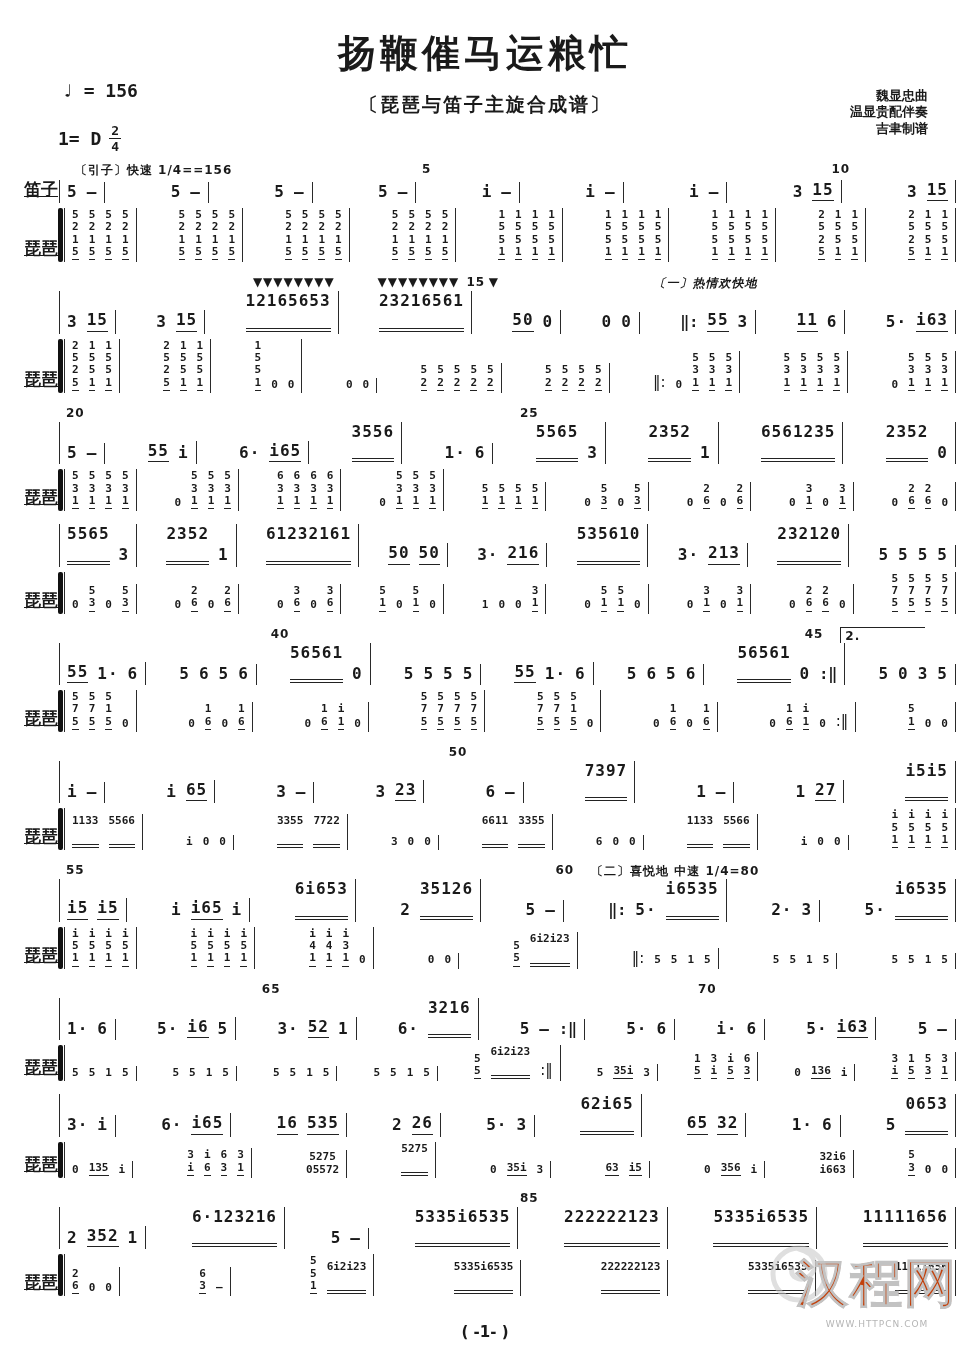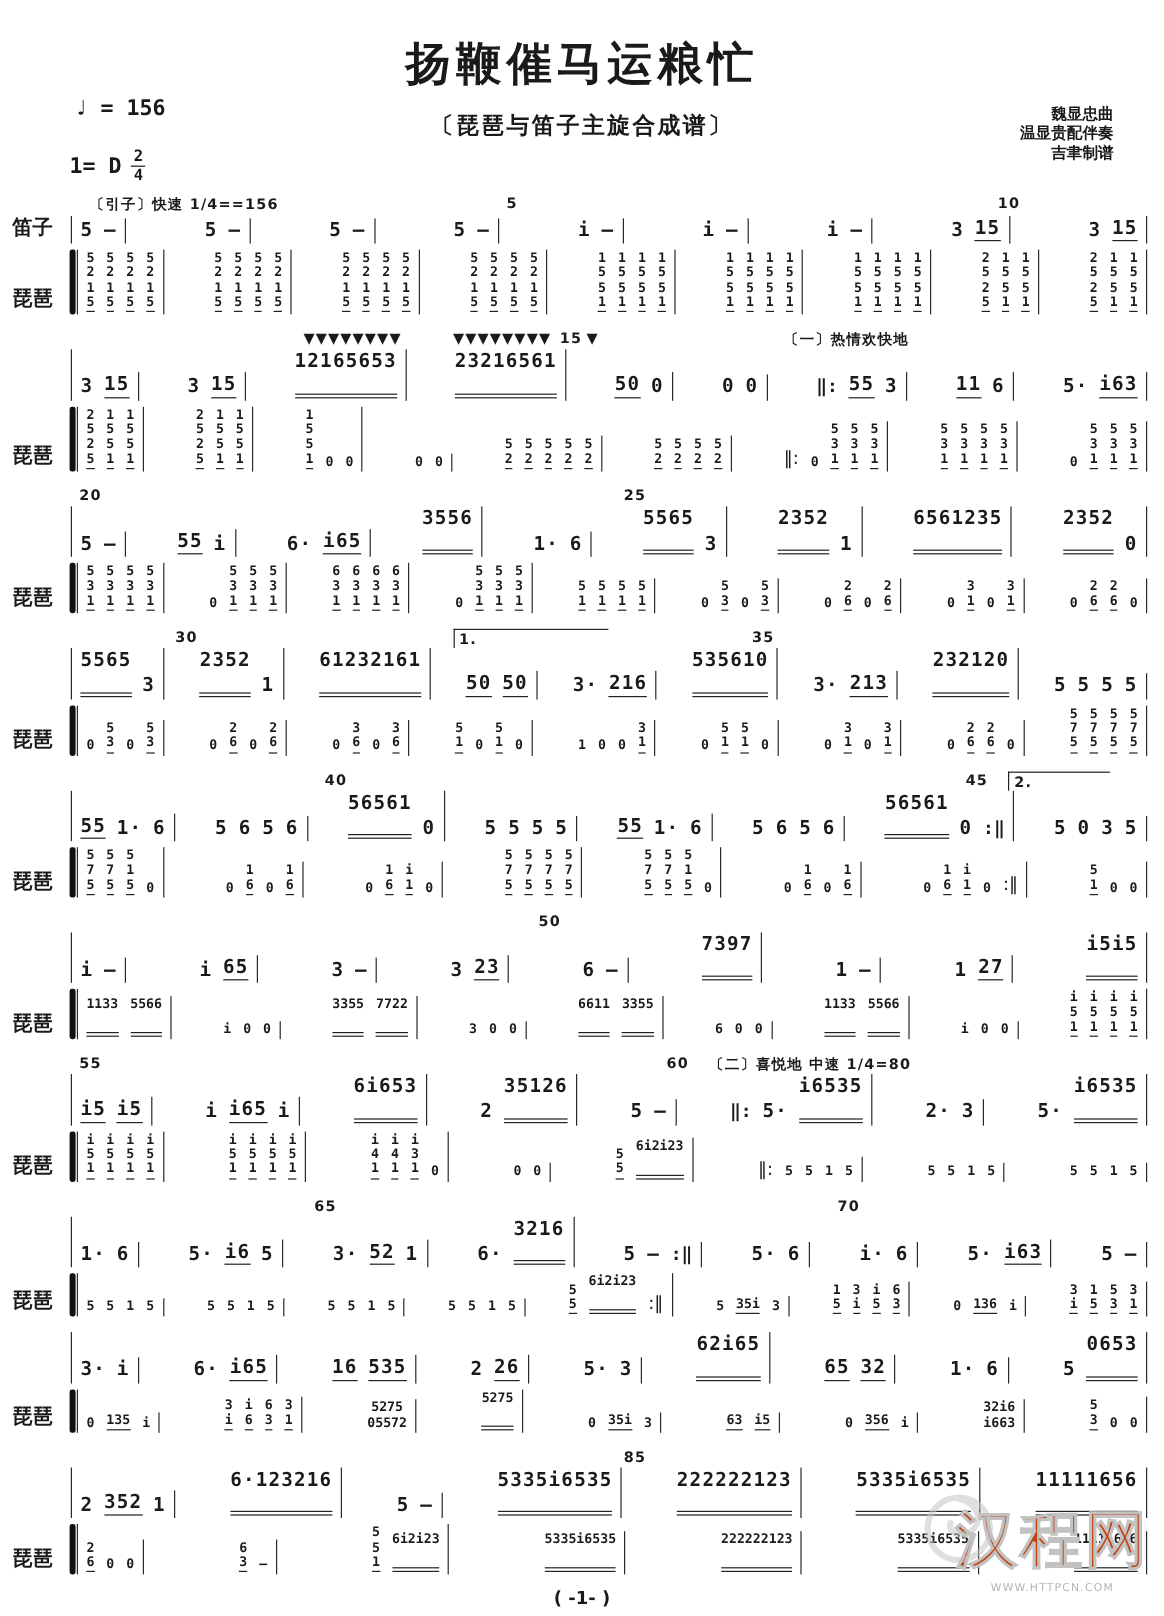--- a/index.html
+++ b/index.html
@@ -19,22 +19,22 @@
   .ts{display:inline-flex;flex-direction:column;align-items:center;font-size:13px;line-height:1;}
   .ts .tn{border-bottom:1.5px solid #1a1a1a;padding:0 2px 1px;}
   .ts .td{padding-top:1px;}
   
   .score{position:absolute;top:162px;left:10px;right:14px;}
   .system{position:relative;margin-bottom:13px;}
   .marks{position:relative;height:16px;margin-left:56px;font-size:12px;font-weight:bold;}
   .mark{position:absolute;top:0;white-space:nowrap;letter-spacing:1px;}
   .mark.volta{border-top:1.5px solid #222;border-left:1.5px solid #222;padding:1px 0 0 4px;}
   .line{display:flex;align-items:flex-end;}
-  .lab{width:48px;flex:0 0 48px;text-align:left;font-size:17px;font-weight:bold;
-       padding-bottom:2px;white-space:nowrap;}
+  .lab{width:48px;flex:0 0 48px;text-align:right;font-size:17px;font-weight:bold;
+       padding-bottom:2px;white-space:nowrap;text-decoration:underline;}
   .brace{flex:0 0 5px;background:#111;align-self:stretch;margin-right:1px;border-radius:2px;}
   .brace.thin{flex:0 0 0px;background:none;}
   .measures{flex:1;display:flex;justify-content:space-between;align-items:flex-end;
             border-left:1.6px solid #2a2a2a;}
   .measure{display:flex;align-items:flex-end;gap:9px;padding:1px 7px 2px 7px;
            border-right:1.6px solid #2a2a2a;}
   .melody .measure{font-family:"DejaVu Sans Mono",monospace;font-size:16px;font-weight:bold;
                    letter-spacing:1px;line-height:1.15;}
   .accomp{margin-top:5px;}
   .accomp .measure{gap:10px;}
@@ -360,21 +360,21 @@
             </div>
           </div>
         </div>
       </div>
       <div class="system">
         <div class="marks">
           <span class="mark" style="left: 21%;">▼▼▼▼▼▼▼▼</span>
           <span class="mark" style="left: 35%;">▼▼▼▼▼▼▼▼</span>
           <span class="mark" style="left: 45%;">15</span>
           <span class="mark" style="left: 47.5%;">▼</span>
-          <span class="mark" style="left: 66%;">〔一〕热情欢快地</span>
+          <span class="mark" style="left: 66%; font-style: italic;">〔一〕热情欢快地</span>
         </div>
         <div class="line melody">
           <div class="lab"></div>
           <div class="brace thin"></div>
           <div class="measures">
             <div class="measure">
               <span class="tok">3</span>
               <span class="tok u1">15</span>
             </div>
             <div class="measure">
@@ -794,25 +794,20 @@
                 <span class="">6</span>
               </span>
               <span class="beat">
                 <span class="">0</span>
               </span>
             </div>
           </div>
         </div>
       </div>
       <div class="system">
-        <div class="marks">
-          <span class="mark" style="left: 9%;">30</span>
-          <span class="mark volta" style="left: 35%; width: 14%;">1.</span>
-          <span class="mark" style="left: 63%;">35</span>
-        </div>
         <div class="line melody">
           <div class="lab"></div>
           <div class="brace thin"></div>
           <div class="measures">
             <div class="measure">
               <span class="tok u2">5565</span>
               <span class="tok">3</span>
             </div>
             <div class="measure">
               <span class="tok u2">2352</span>

